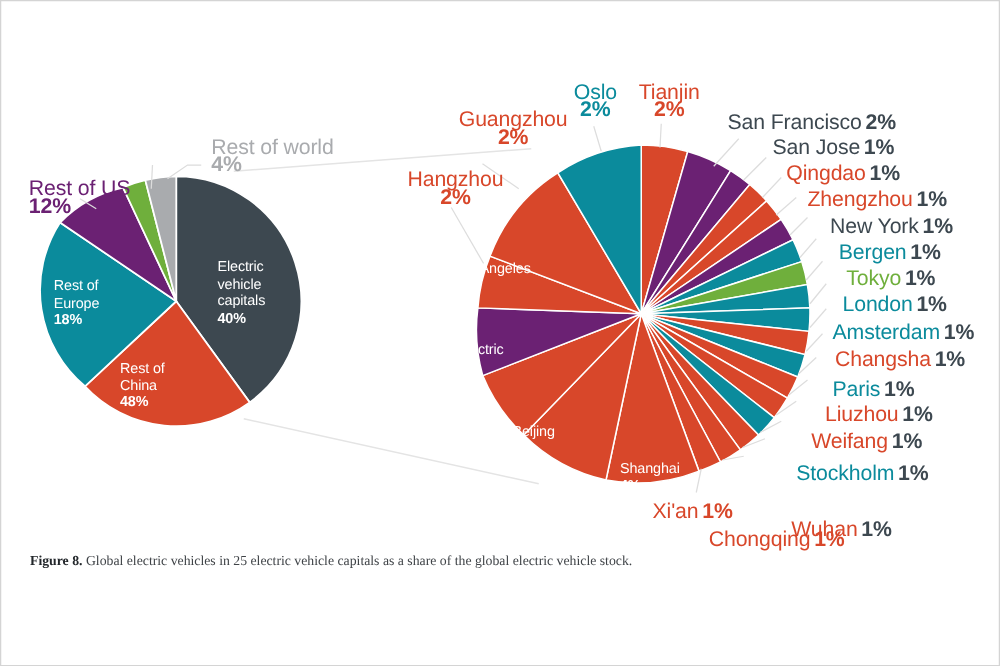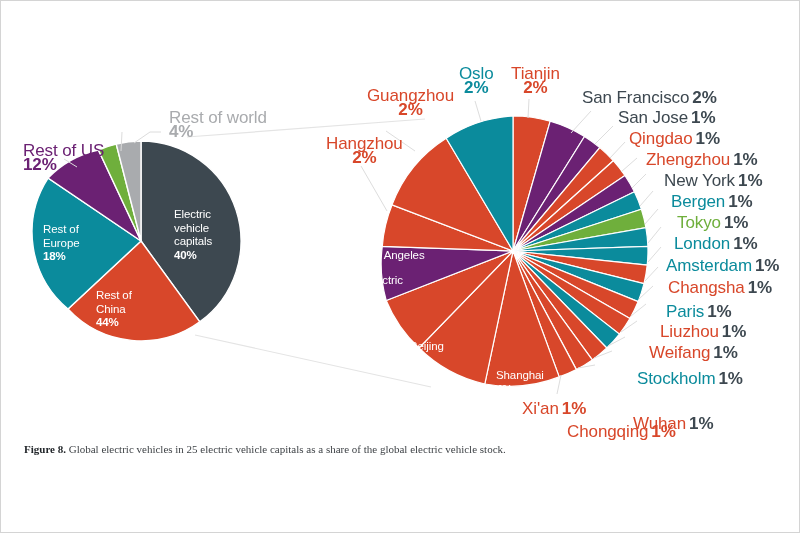--- a/index.html
+++ b/index.html
@@ -175,21 +175,21 @@
     <div class="lbl stack c-white onpie" style="left:173px; top:207px;">
       <span class="nm">Electric</span><br>
       <span class="nm">vehicle</span><br>
       <span class="nm">capitals</span>
       <span class="pc">40%</span>
     </div>
 
     <div class="lbl stack c-white onpie" style="left:95px; top:288px;">
       <span class="nm">Rest of</span><br>
       <span class="nm">China</span>
-      <span class="pc">44%</span>
+      <span class="pc">48%</span>
     </div>
 
     <div class="lbl stack c-white onpie" style="left:42px; top:222px;">
       <span class="nm">Rest of</span><br>
       <span class="nm">Europe</span>
       <span class="pc">18%</span>
     </div>
 
     <div class="lbl stack c-purple" style="left:22px; top:143px;">
       <span class="nm">Rest of US</span>
@@ -215,21 +215,21 @@
     <div class="lbl stack c-orange" style="left:366px; top:88px;">
       <span class="nm">Guangzhou</span>
       <span class="pc">2%</span>
     </div>
 
     <div class="lbl stack c-orange" style="left:325px; top:136px;">
       <span class="nm">Hangzhou</span>
       <span class="pc">2%</span>
     </div>
 
-    <div class="lbl stack c-white onpie" style="left:362px; top:208px;margin-top:40px;">
+    <div class="lbl stack c-white onpie" style="left:362px; top:208px;">
       <span class="nm">Los Angeles</span>
       <span class="pc">3%</span>
     </div>
 
     <div class="lbl stack c-white onpie" style="left:365px; top:273px;">
       <span class="nm">Electric</span>
       <span class="pc">3%</span>
     </div>
 
     <div class="lbl stack c-white onpie" style="left:409px; top:339px;">

